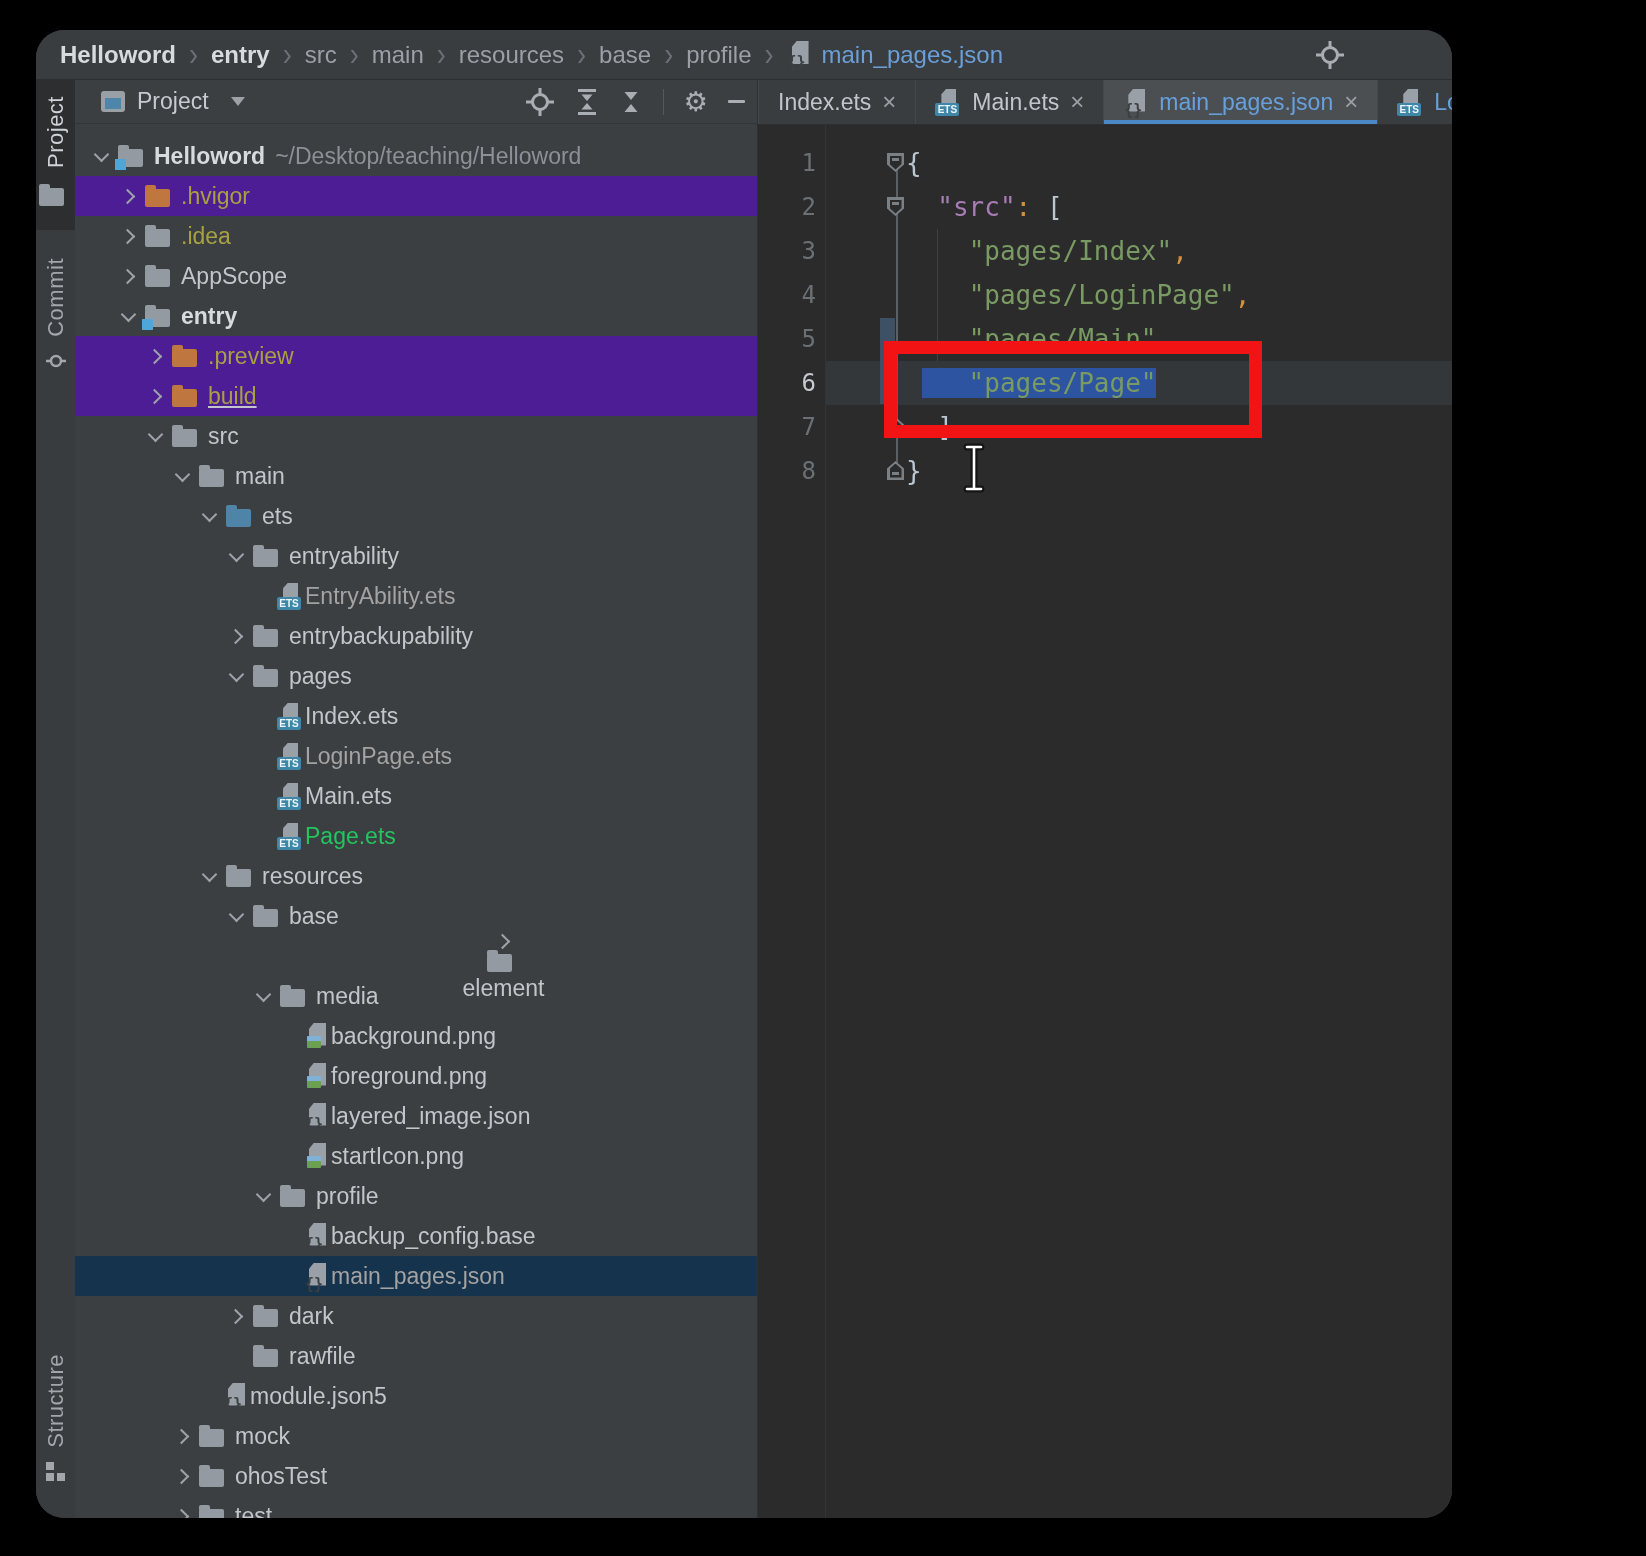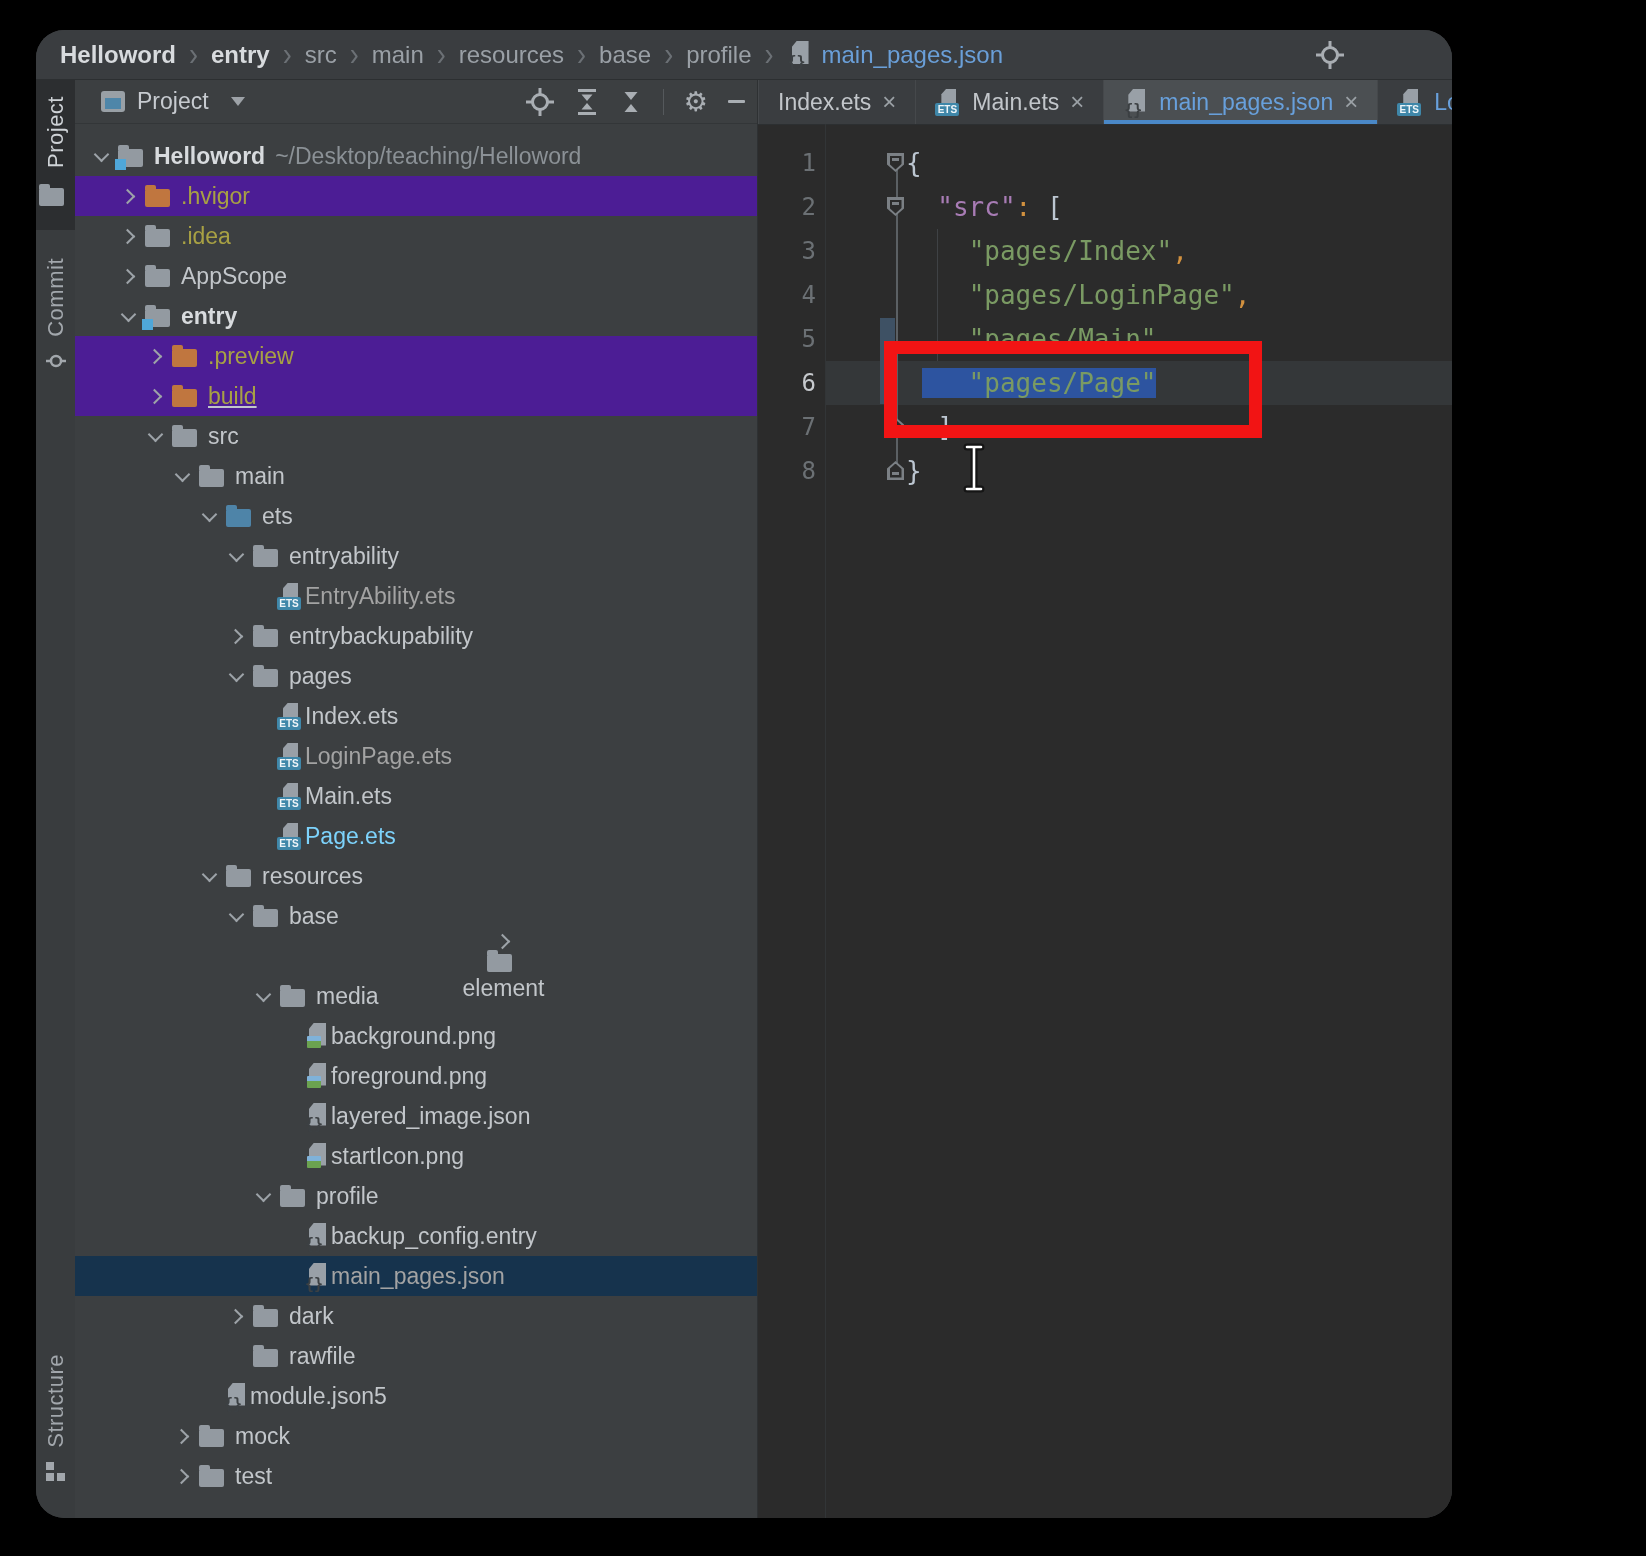--- a/index.html
+++ b/index.html
@@ -38,21 +38,21 @@
   .winicon::after{content:"";position:absolute;left:4px;top:7px;right:4px;bottom:3px;background:#4e86a9;}
 
   .tree{position:absolute;left:0;top:44px;right:0;bottom:0;overflow:hidden;padding-top:12px;}
   .trow{height:40px;display:flex;align-items:center;font-size:23px;color:#c2c6ca;white-space:nowrap;cursor:default;}
   .trow.bg-excluded{background:#4c1d95;}
   .trow.bg-selected{background:#16334d;}
   .tx-root{font-weight:bold;color:#d8dbde;}
   .tx-bold{font-weight:bold;color:#d8dbde;}
   .tx-excluded{color:#a8a144;}
   .tx-modified{color:#a3a3a3;}
-  .tx-new{color:#7dd3fc;}
+  .tx-new{color:#22c55e;}
   .suffix{color:#8b9196;font-weight:normal;margin-left:10px;}
   .chevslot{width:27px;display:flex;justify-content:center;flex:none;}
   .chev{width:9px;height:9px;border-right:2.5px solid #9da3a8;border-bottom:2.5px solid #9da3a8;display:inline-block;}
   .chev.closed{transform:rotate(-45deg);margin-left:-3px;}
   .chev.open{transform:rotate(45deg);margin-top:-4px;}
   .iwr{width:30px;height:28px;display:flex;align-items:center;justify-content:center;flex:none;margin-right:9px;}
 
   
   .i-folder{position:relative;width:25px;height:18px;background:#939aa1;border-radius:2px;margin-top:4px;}
   .i-folder::before{content:"";position:absolute;top:-4px;left:0;width:11px;height:5px;background:inherit;border-radius:2px 2px 0 0;}
@@ -448,21 +448,21 @@
             <div class="i-folder"></div>
           </span>
           <span>profile</span>
         </div>
         <div class="trow" style="padding-left: 202px;">
           <span class="chevslot"></span>
           <span class="i-json">
             <span class="pg"></span>
             <span class="br">{}</span>
           </span>
-          <span>backup_config.entry</span>
+          <span>backup_config.base</span>
         </div>
         <div class="trow bg-selected" style="padding-left: 202px;">
           <span class="chevslot"></span>
           <span class="i-json">
             <span class="pg"></span>
             <span class="br">{}</span>
           </span>
           <span class="tx-modified">main_pages.json</span>
         </div>
         <div class="trow" style="padding-left: 148px;">
@@ -490,20 +490,29 @@
           <span>module.json5</span>
         </div>
         <div class="trow" style="padding-left: 94px;">
           <span class="chevslot">
             <span class="chev closed"></span>
           </span>
           <span class="iwr">
             <div class="i-folder"></div>
           </span>
           <span>mock</span>
+        </div>
+        <div class="trow" style="padding-left: 94px;">
+          <span class="chevslot">
+            <span class="chev closed"></span>
+          </span>
+          <span class="iwr">
+            <div class="i-folder"></div>
+          </span>
+          <span>ohosTest</span>
         </div>
         <div class="trow" style="padding-left: 94px;">
           <span class="chevslot">
             <span class="chev closed"></span>
           </span>
           <span class="iwr">
             <div class="i-folder"></div>
           </span>
           <span>test</span>
         </div>

